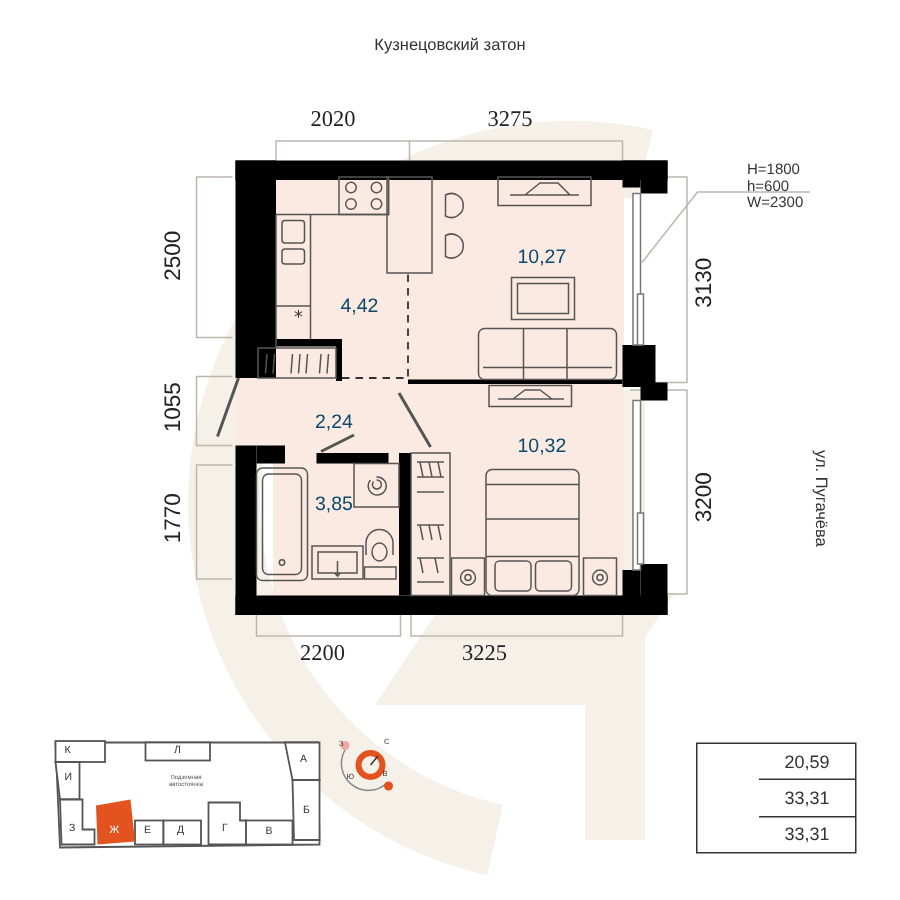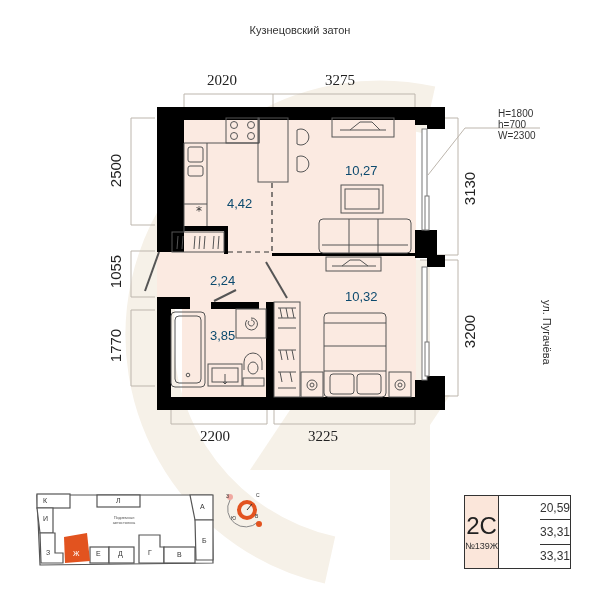--- a/index.html
+++ b/index.html
@@ -53,21 +53,21 @@
 <div class="abs dim" style="left:200px;top:428px">2200</div>
 <div class="abs dim" style="left:308px;top:428px">3225</div>
 <div class="abs dim-v" style="left:99px;top:162px">2500</div>
 <div class="abs dim-v" style="left:99px;top:263px">1055</div>
 <div class="abs dim-v" style="left:99px;top:337px">1770</div>
 <div class="abs dim-v" style="left:453px;top:180px">3130</div>
 <div class="abs dim-v" style="left:453px;top:323px">3200</div>
 
 <div class="abs win-spec" style="left:498px;top:108px">
   <div>H=1800</div>
-  <div>h=700</div>
+  <div>h=600</div>
   <div>W=2300</div>
 </div>
 
 <svg class="abs" style="left:0;top:0" width="600" height="600">
 
   <rect x="182" y="118" width="234" height="282" fill="#fbeae1"></rect>
   <rect x="157" y="252" width="30" height="45" fill="#fbeae1"></rect>
 
   <g fill="#000">
     <rect x="157" y="107" width="288" height="13"></rect>
@@ -207,22 +207,18 @@
   <circle cx="37" cy="34" r="3" fill="#e2531f"></circle>
   <circle cx="25" cy="20" r="8" fill="none" stroke="#e2531f" stroke-width="4"></circle>
   <line x1="25" y1="20" x2="30" y2="14" stroke="#333" stroke-width="1"></line>
 </svg>
 <div class="abs" style="left:226px;top:493px;font-size:5px;color:#333">З</div>
 <div class="abs" style="left:256px;top:492px;font-size:5px;color:#333">С</div>
 <div class="abs" style="left:231px;top:515px;font-size:5px;color:#333">Ю</div>
 <div class="abs" style="left:255px;top:513px;font-size:5px;color:#333">В</div>
 
 <div class="info">
-  <div class="info-left">
-    <div class="info-type">2С</div>
-    <div class="info-num">№139Ж</div>
-  </div>
   <div class="info-right">
     <div class="info-cell">20,59</div>
     <div class="info-cell">33,31</div>
     <div class="info-cell">33,31</div>
   </div>
 </div>
 
 </body></html>

